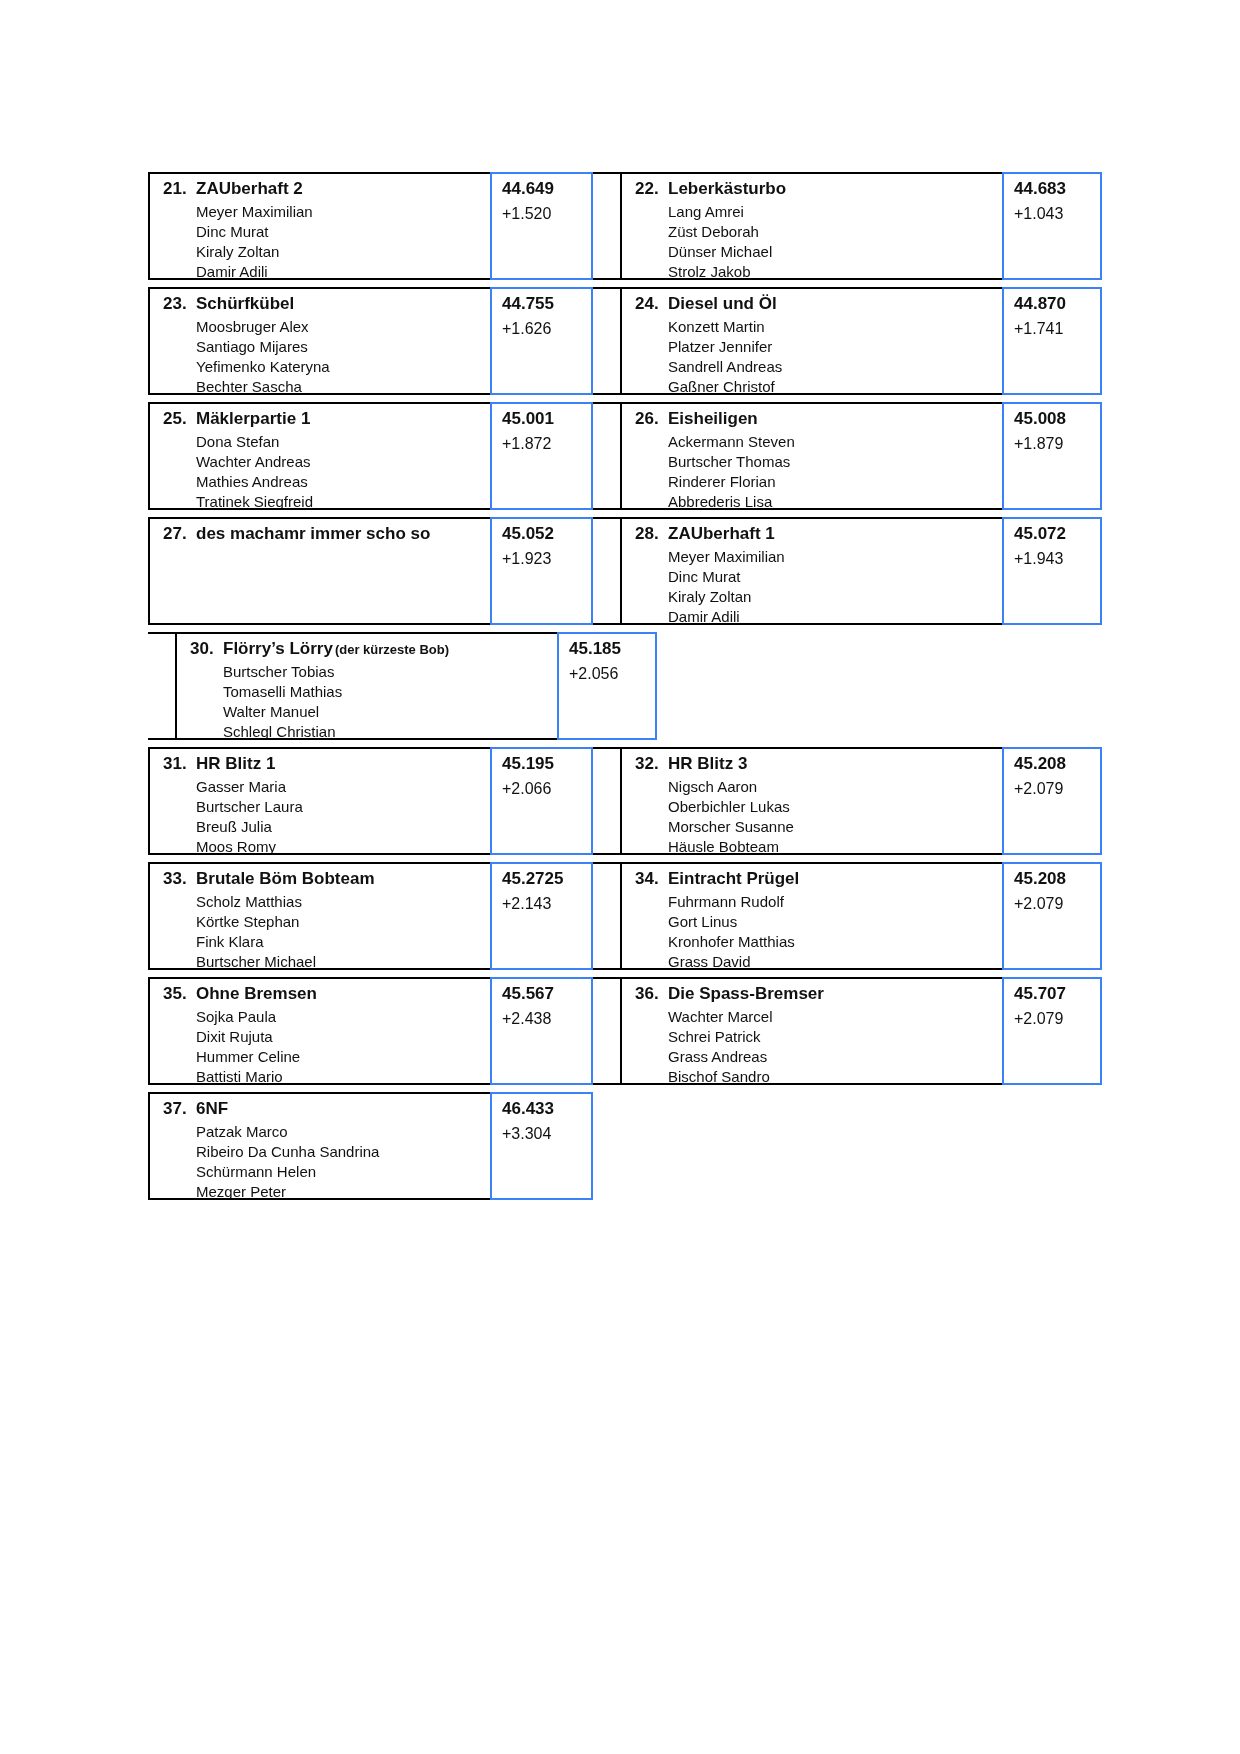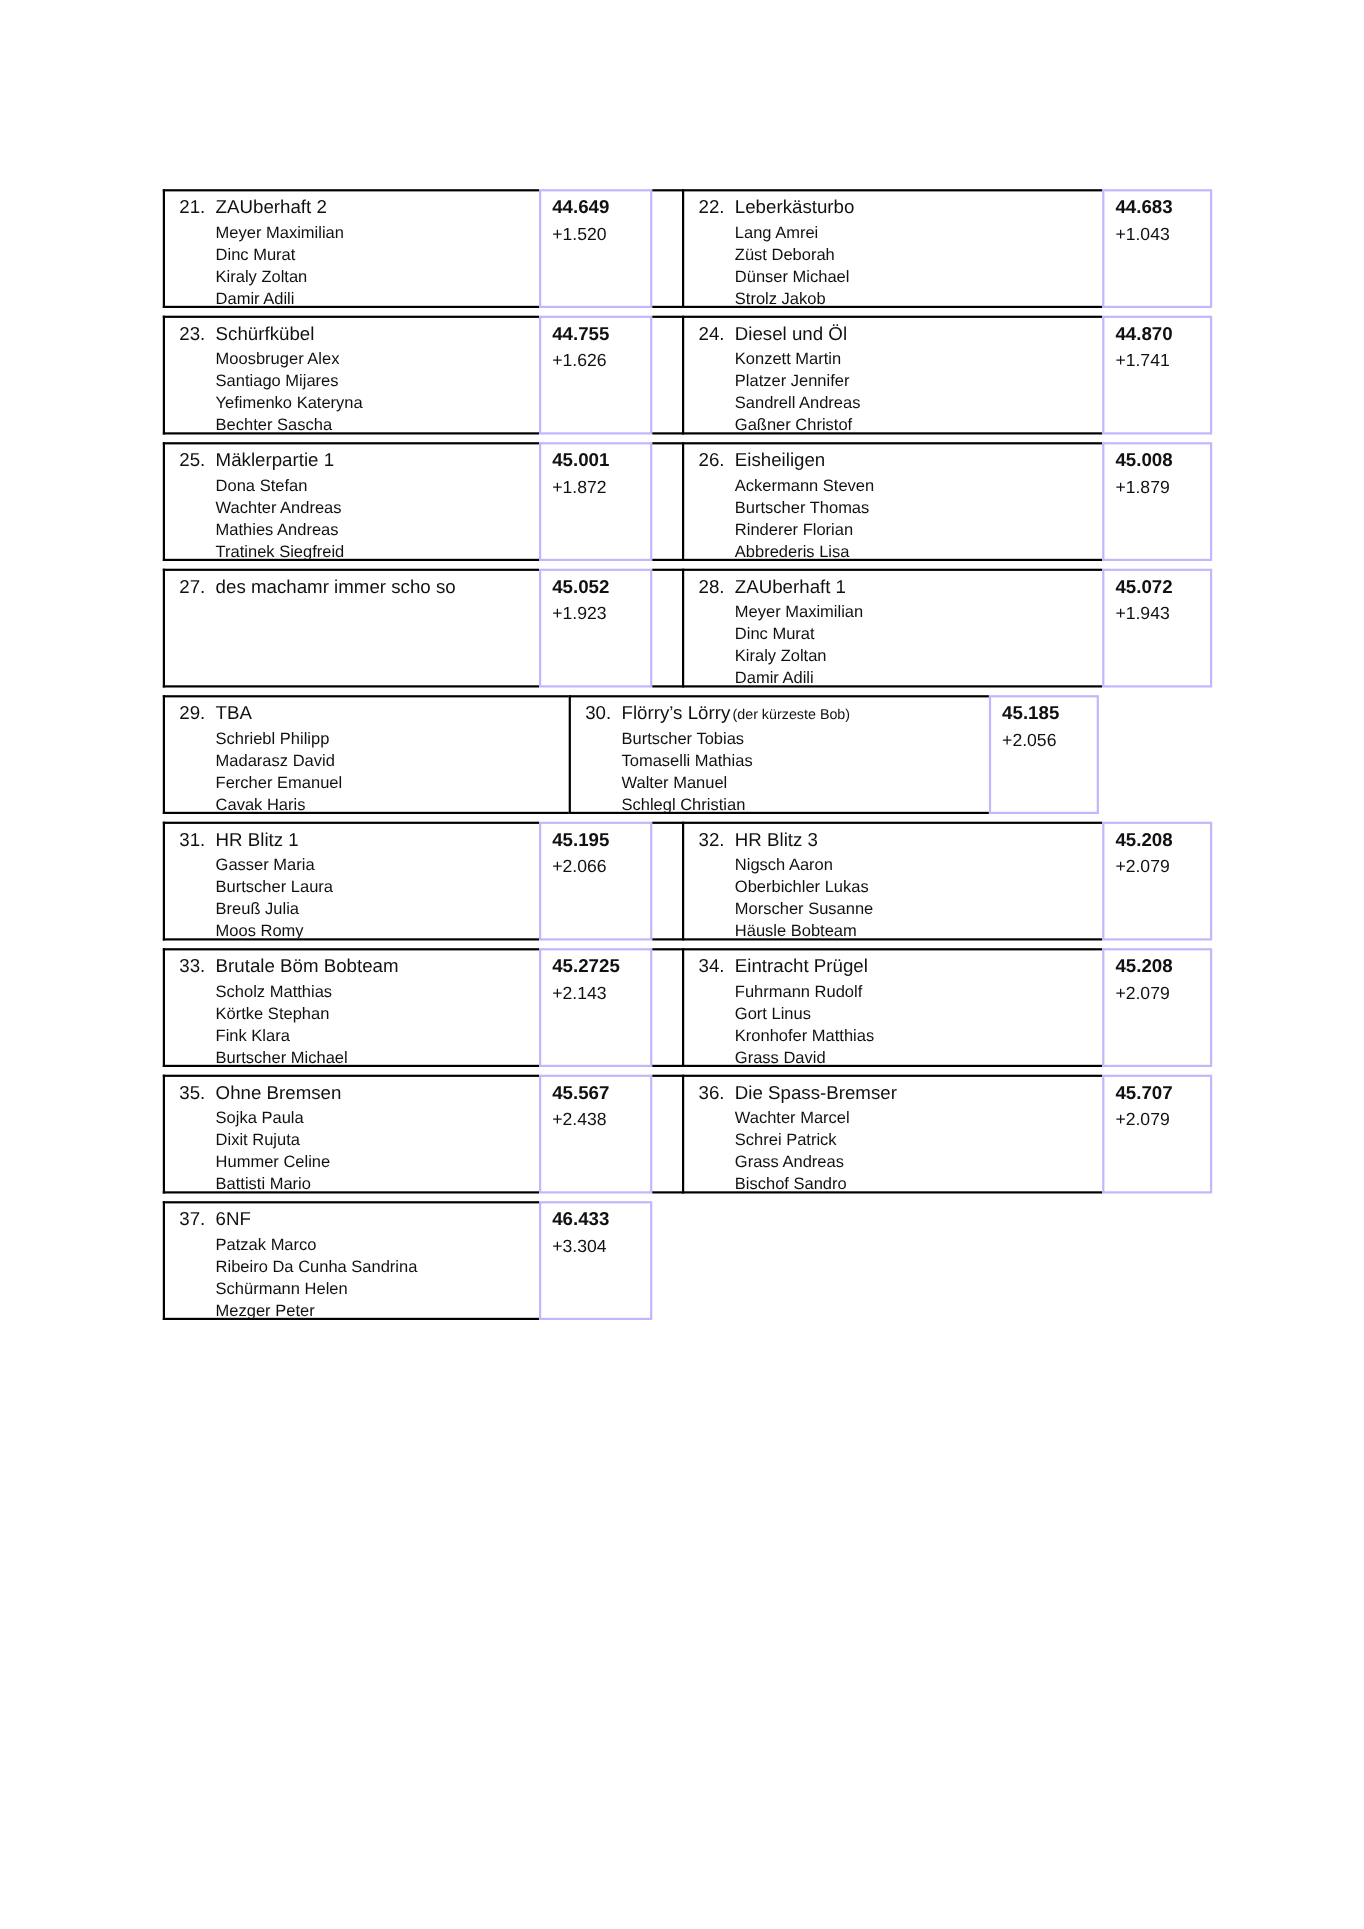--- a/index.html
+++ b/index.html
@@ -33,34 +33,34 @@
     overflow: hidden;
   }
   .names {
     border: 2px solid #000000;
     border-right: none;
     padding: 3px 2px 0 13px;
   }
   .row .names:first-child { width: 342px; }       
   .row .gap + .names      { width: 382px; }       
   .time {
-    border: 2px solid #c4b5fd;
+    border: 2px solid #3b82f6;
     padding: 3px 0 0 10px;
   }
   .row .time:nth-child(2) { width: 103px; }       
   .row .time:last-child:not(:nth-child(2)) { width: 100px; } 
   .gap {
     width: 27px;
     border-top: 2px solid #000000;
     border-bottom: 2px solid #000000;
   }
   .team-header {
     font-size: 17px;
     line-height: 22px;
-    font-weight: normal;
+    font-weight: bold;
     white-space: nowrap;
     margin-top: 1px;
   }
   .rank {
     display: inline-block;
     width: 33px;
   }
   .suffix {
     font-size: 13px;
     margin-left: 2px;
@@ -211,31 +211,20 @@
       <div class="member">Kiraly Zoltan</div>
       <div class="member">Damir Adili</div>
     </div>
   </div>
   <div class="cell time">
     <div class="time-value">45.072</div>
     <div class="time-diff">+1.943</div>
   </div>
 </div>
       <div class="row">
-  <div class="cell names">
-    <div class="team-header">
-      <span class="rank">29.</span><span class="team">TBA</span><span class="suffix"></span>
-    </div>
-    <div class="members">
-      <div class="member">Schriebl Philipp</div>
-      <div class="member">Madarasz David</div>
-      <div class="member">Fercher Emanuel</div>
-      <div class="member">Cavak Haris</div>
-    </div>
-  </div>
 <div class="cell gap"></div>
   <div class="cell names">
     <div class="team-header">
       <span class="rank">30.</span><span class="team">Flörry’s Lörry</span><span class="suffix">(der kürzeste Bob)</span>
     </div>
     <div class="members">
       <div class="member">Burtscher Tobias</div>
       <div class="member">Tomaselli Mathias</div>
       <div class="member">Walter Manuel</div>
       <div class="member">Schlegl Christian</div>

